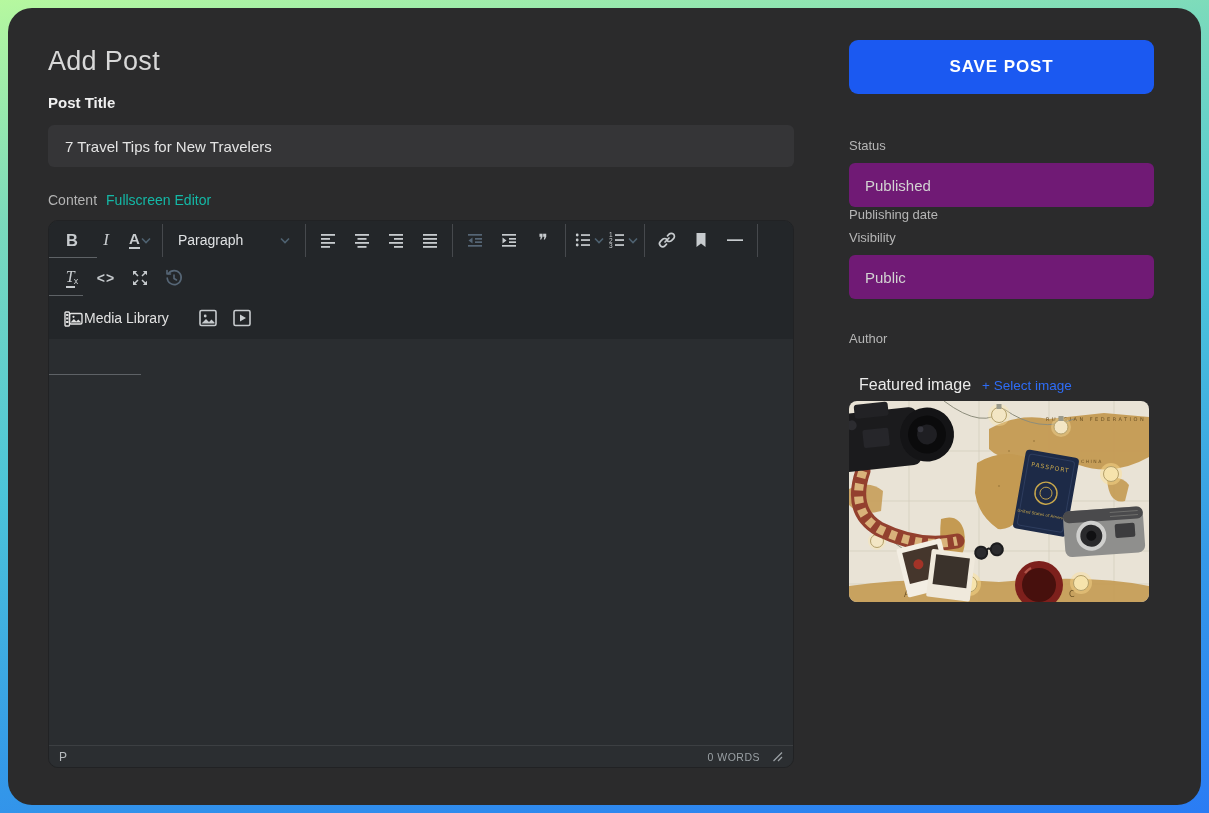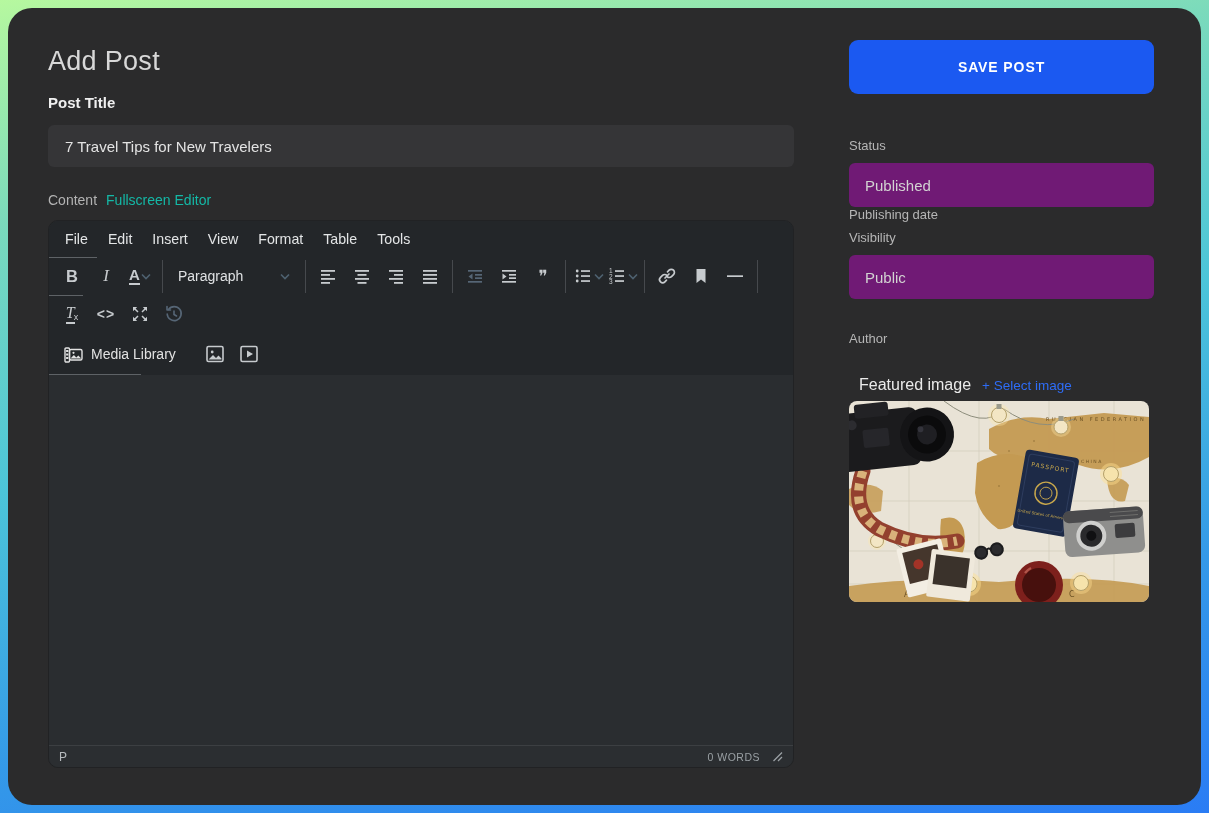--- a/index.html
+++ b/index.html
@@ -54,36 +54,36 @@
   .i-glyph { font-style: italic; font-size: 17px; font-family: "Liberation Serif", serif; }
   .a-glyph { font-size: 15px; font-weight: 600; line-height: 1; border-bottom: 2px solid #c7cbce; padding-bottom: 1px; }
   .tx-glyph { font-style: italic; font-size: 16px; font-family: "Liberation Serif", serif;
               border-bottom: 2px solid #c7cbce; padding-bottom: 0; position: relative; }
   .tx-x { position: absolute; right: -7px; bottom: -3px; font-size: 9px; font-style: normal; font-family: "Liberation Sans", sans-serif; }
   .code-glyph { font-size: 14px; font-weight: 700; letter-spacing: 1px; }
   .hr-glyph { font-size: 16px; font-weight: 700; }
   .quote-glyph { font-size: 17px; line-height: 1; }
   .para-combo { width: 132px; justify-content: space-between; padding: 0 10px; height: 34px;
                 color: #dfe1e3; font-size: 14px; cursor: pointer; display: flex; align-items: center; }
-  .ml-btn { display: flex; align-items: center; gap: 7px; height: 34px; padding: 0 8px;
+  .ml-btn { display: flex; align-items: center; height: 34px; padding: 0 8px;
             color: #e2e2e2; font-size: 14px; cursor: pointer; }
   .ed-content { flex: 1; background: #2a2d30; cursor: text; }
   .statusbar {
     height: 22px; background: #2b2e31; border-top: 1px solid #3c3f42;
     display: flex; align-items: center; padding: 0 10px; justify-content: space-between;
   }
   .elpath { font-size: 12px; color: #b6babd; cursor: pointer; }
   .sb-right { display: flex; align-items: flex-start; gap: 12px; }
   .wordcount { font-size: 10.5px; color: #9aa0a4; letter-spacing: .5px; }
   .resize { color: #9aa0a4; cursor: nwse-resize; display: flex; }
   
   .sidebar { width: 305px; margin-left: 55px; }
   .save-btn {
     width: 100%; height: 54px; border: none; border-radius: 9px;
-    background: #1b59f1; color: #ffffff; font-size: 14px; font-weight: 600;
+    background: #1b59f1; color: #ffffff; font-size: 17px; font-weight: 600;
     letter-spacing: .9px; cursor: pointer; font-family: "Liberation Sans", sans-serif;
   }
   .sb-label { font-size: 13px; color: #b6b6b6; }
   .sb-field {
     margin-top: 10px; height: 44px; background: #701a75; border-radius: 6px;
     display: flex; align-items: center; padding: 0 16px;
     color: #d2d2d2; font-size: 15px;
   }
   .date-wrap { position: relative; }
   .cal-btn {
@@ -112,29 +112,20 @@
       <a class="link">Fullscreen Editor</a>
     </div>
 
     
     <div class="editor">
       <div class="ed-header">
         <div class="hline" style="top:36px; width:48px;"></div>
         <div class="hline" style="top:74px; width:34px;"></div>
         <div class="hline" style="top:153px; width:92px;"></div>
 
-        <div class="menubar">
-          <span class="menu-item">File</span>
-          <span class="menu-item">Edit</span>
-          <span class="menu-item">Insert</span>
-          <span class="menu-item">View</span>
-          <span class="menu-item">Format</span>
-          <span class="menu-item">Table</span>
-          <span class="menu-item">Tools</span>
-        </div>
 
         <div class="toolbar">
           <div class="tbtn">
               <span class="b-glyph">B</span>
             </div>
           <div class="tbtn">
               <span class="i-glyph">I</span>
             </div>
           <div class="tbtn combo">
             <span class="a-glyph">A</span>

